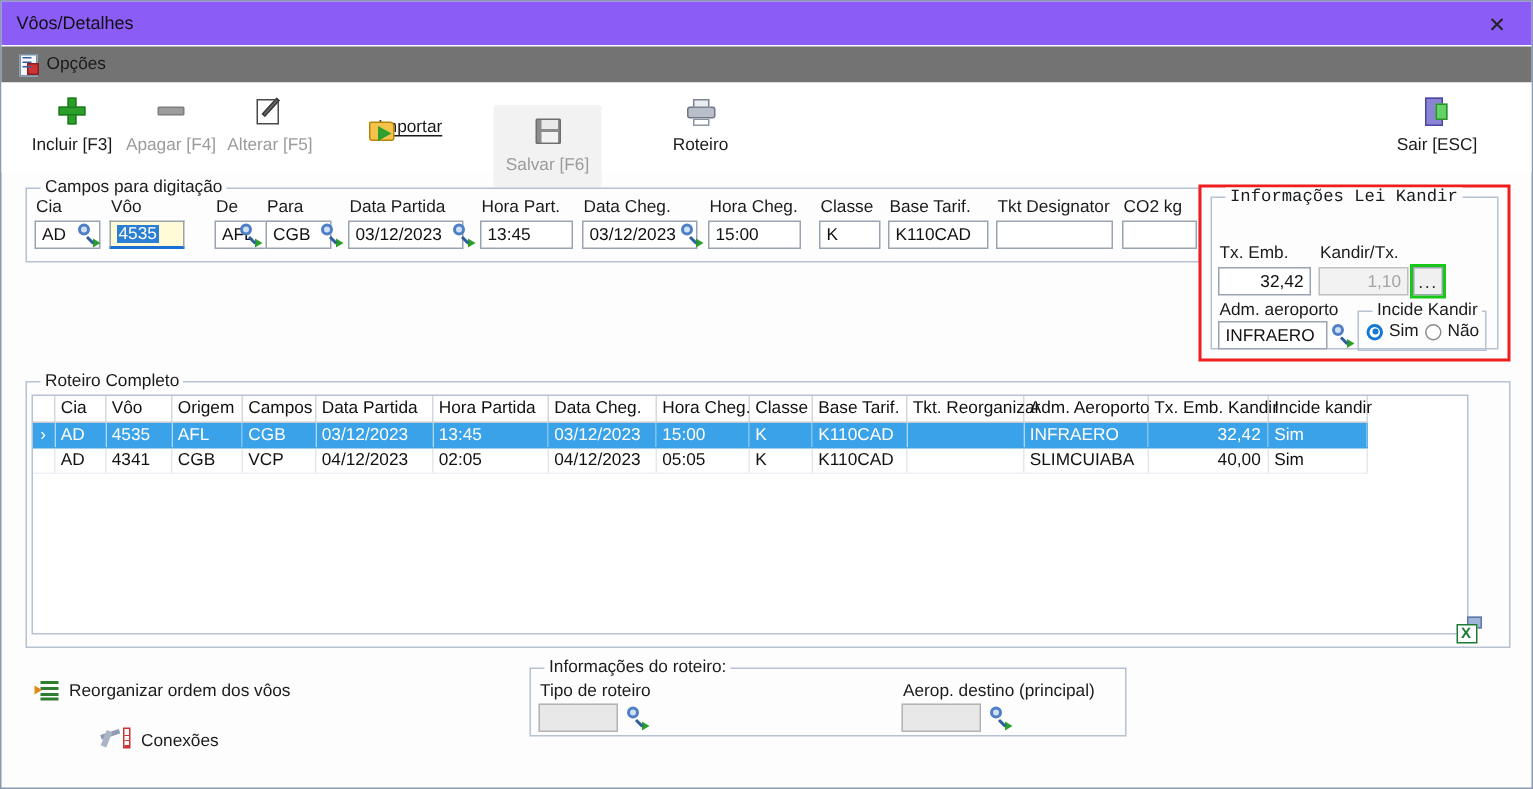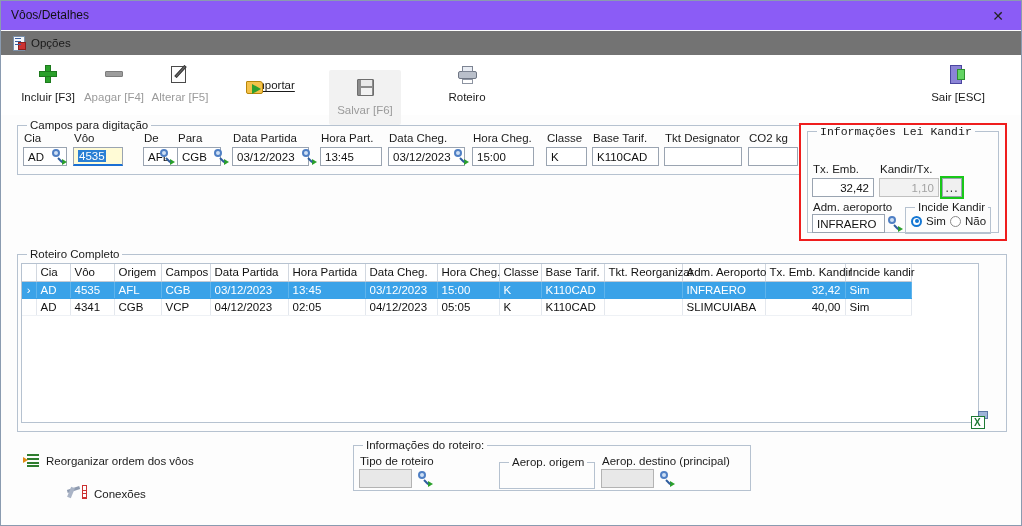--- a/index.html
+++ b/index.html
@@ -433,23 +433,20 @@
   <div class="gbox" style="left:352px;top:444px;width:398px;height:46px;">
     <div class="glegend">Informações do roteiro:</div>
   </div>
 
   <div class="fld-label" style="left:359px;top:454px;">Tipo de roteiro</div>
   <div class="fld ro" style="left:358px;top:468px;width:53px;"></div>
   <div class="mag" style="left:416px;top:470px;">
       <i></i>
     </div>
 
-  <div class="gbox" style="left:498px;top:461px;width:96px;height:27px;">
-    <div class="glegend">Aerop. origem</div>
-  </div>
 
   <div class="fld-label" style="left:601px;top:454px;">Aerop. destino (principal)</div>
   <div class="fld ro" style="left:600px;top:468px;width:53px;"></div>
   <div class="mag" style="left:658px;top:470px;">
       <i></i>
     </div>
 
 
 </div>
 

